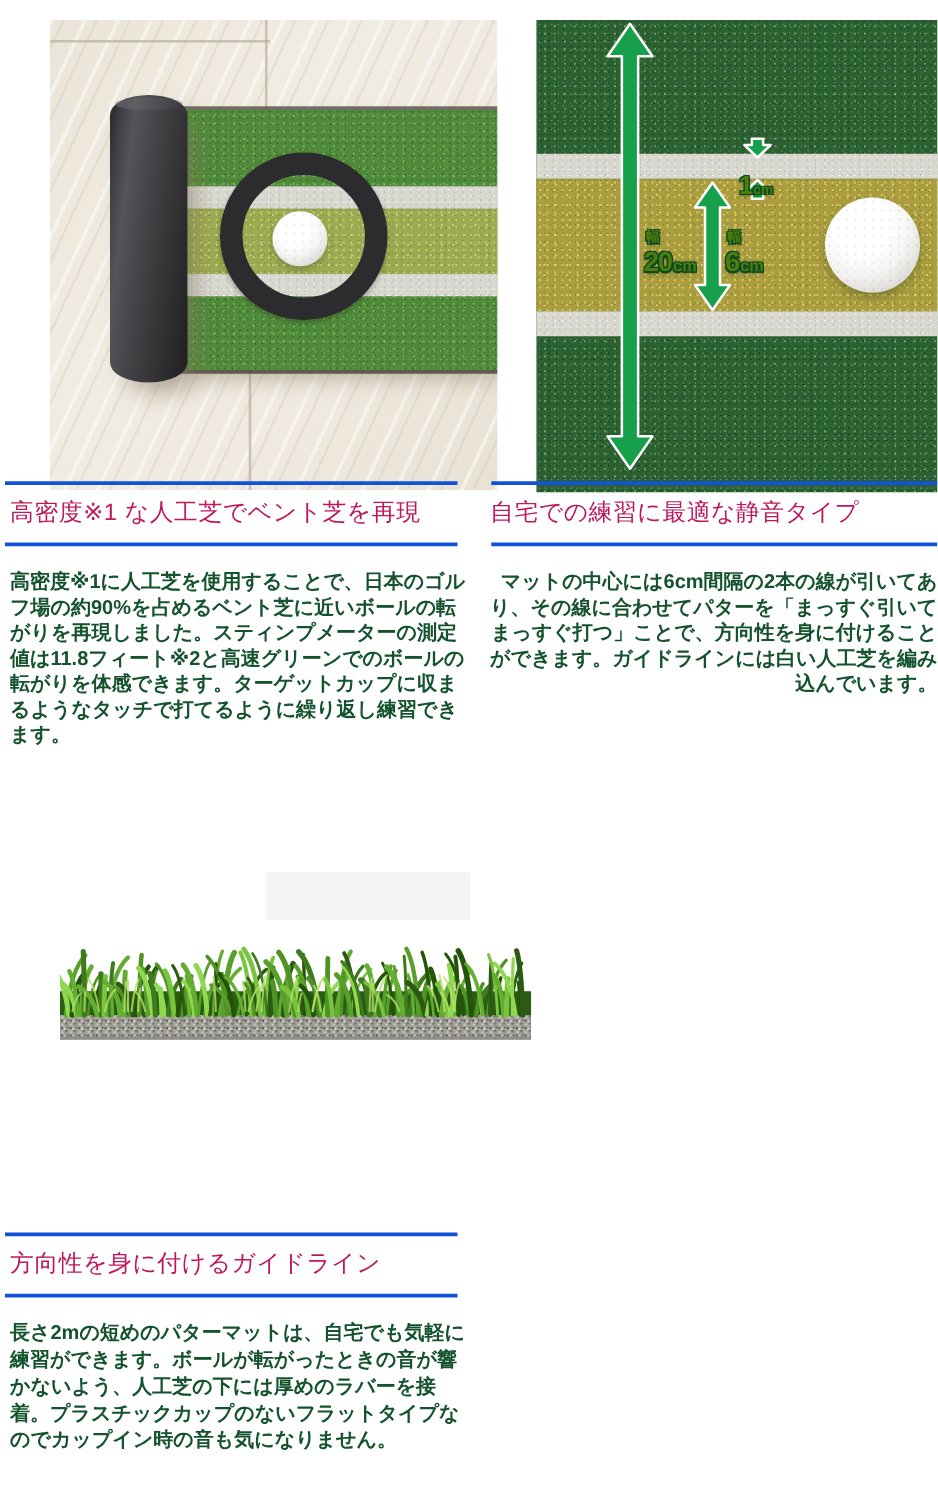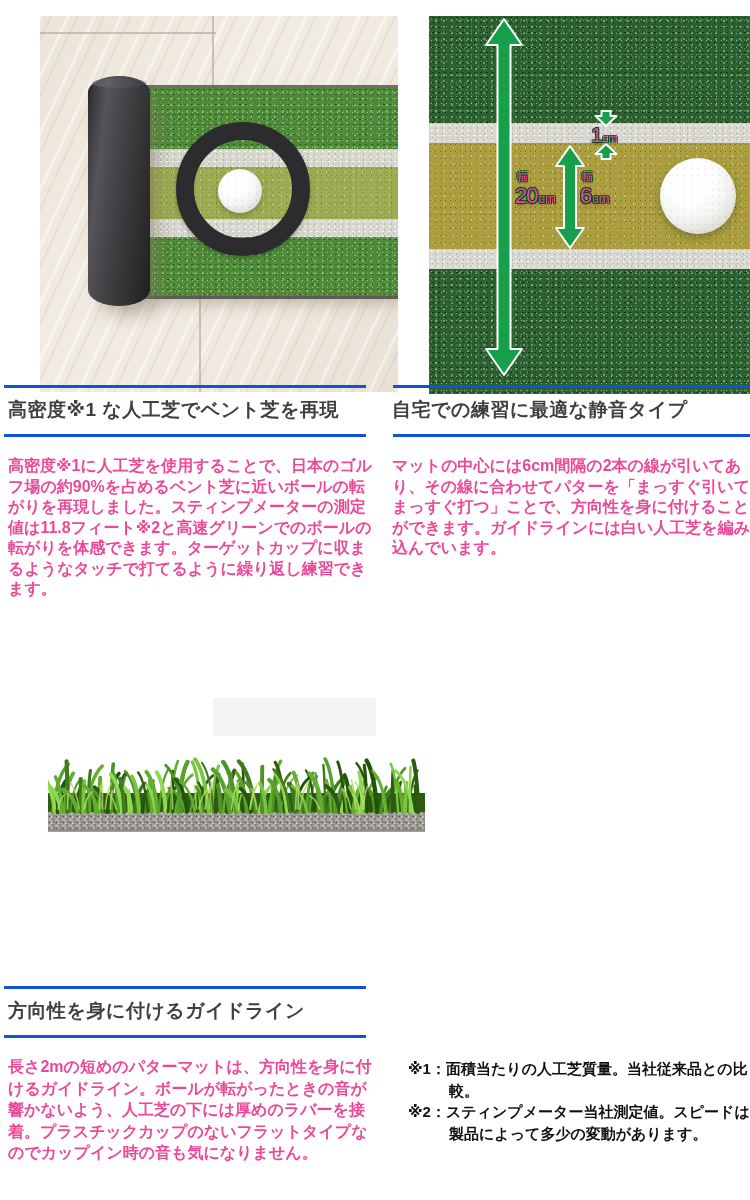--- a/index.html
+++ b/index.html
@@ -80,51 +80,51 @@
       radial-gradient(rgba(46,78,28,.6) 14%,rgba(0,0,0,0) 16%),
       radial-gradient(rgba(248,238,164,.55) 13%,rgba(0,0,0,0) 15%);
     background-size:6px 6px,7px 5px,5px 7px,9px 8px;background-position:0 0,3px 3px,4px 5px,2px 1px;}
   .wl-right-1{top:107px;height:20px;}
   .wl-right-2{top:233px;height:20px;}
   .ball-right{left:231px;top:142px;width:76px;height:76px;box-shadow:0 4px 8px rgba(40,60,30,.35);}
 
   .arrows-svg{position:absolute;inset:0;}
   .arrow{fill:var(--arrow_green,#16a04b);stroke:#fff;stroke-width:2;stroke-linejoin:round;}
 
-  .m-label{position:absolute;color:#ec4899;font-weight:normal;line-height:1;
+  .m-label{position:absolute;color:#4d7c0f;font-weight:bold;line-height:1;
     text-shadow:-1px -1px 0 var(--label_outline,#0a4a20),1px -1px 0 var(--label_outline,#0a4a20),
       -1px 1px 0 var(--label_outline,#0a4a20),1px 1px 0 var(--label_outline,#0a4a20),
-      0 2px 3px rgba(0,0,0,.45);}
+      0 2px 3px rgba(0,0,0,.45);margin-top:14px;}
   .m-label .haba{display:block;font-size:11px;margin:0 0 3px 2px;}
   .m-label .num{font-size:22px;letter-spacing:-1px;}
   .m-label .unit{font-size:13px;margin-left:1px;}
   .label-20{left:86px;top:155px;}
   .label-6{left:151px;top:155px;}
   .label-1{left:162px;top:108px;}
   .label-1 .num{font-size:21px;}
   .label-1 .unit{font-size:11px;}
 
   
   .rule{position:absolute;height:3px;background:var(--accent_blue,#1252d6);}
   .rule-f1-top{left:4px;top:385px;width:362px;}
   .rule-f1-bottom{left:4px;top:434px;width:362px;}
   .rule-f2-top{left:393px;top:385px;width:357px;}
   .rule-f2-bottom{left:393px;top:434px;width:357px;}
   .rule-f3-top{left:4px;top:986px;width:362px;}
   .rule-f3-bottom{left:4px;top:1035px;width:362px;}
 
-  .feature-title{position:absolute;margin:0;font-size:19px;font-weight:bold;letter-spacing:.5px;color:#404040;}
+  .feature-title{position:absolute;margin:0;font-size:19px;font-weight:normal;letter-spacing:.5px;color:#be185d;}
   .title-f1{left:8px;top:397px;}
   .title-f2{left:392px;top:397px;}
   .title-f3{left:8px;top:998px;}
 
-  .feature-body{position:absolute;margin:0;font-size:16px;font-weight:bold;color:#ec4899;
+  .feature-body{position:absolute;margin:0;font-size:16px;font-weight:bold;color:#14532d;
     line-height:20.5px;word-break:break-all;}
   .body-f1{left:8px;top:456px;width:367px;}
-  .body-f2{left:392px;top:456px;width:358px;}
+  .body-f2{left:392px;top:456px;width:358px;text-align:right;}
   .body-f3{left:8px;top:1056px;width:367px;line-height:21.5px;}
 
   .footnotes{position:absolute;left:408px;top:1058px;width:342px;margin:0;padding:0;list-style:none;
     font-size:15px;font-weight:bold;color:#111;line-height:21.5px;}
   .footnotes li{padding-left:41px;text-indent:-41px;word-break:break-all;}
 
   
   .turf-section{position:absolute;left:8px;top:733px;width:377px;height:86px;}
   .faint-box{position:absolute;left:213px;top:698px;width:163px;height:38px;background:rgba(236,235,231,.55);}
 </style>
@@ -364,21 +364,17 @@
           <path d="M161.6,60 Q162.3,40.6 164.0,32.2" stroke="#b5e06a" stroke-width="1.6" fill="none" opacity="0.8" stroke-linecap="round"></path>
           <path d="M307.5,60 Q306.3,39.7 303.5,30.9" stroke="#b5e06a" stroke-width="1.6" fill="none" opacity="0.8" stroke-linecap="round"></path>
         </g>
     </svg>
   </figure>
 
   <section>
     <div class="rule rule-f3-top"></div>
     <h2 class="feature-title title-f3">方向性を身に付けるガイドライン</h2>
     <div class="rule rule-f3-bottom"></div>
-    <p class="feature-body body-f3">長さ2mの短めのパターマットは、方向性を身に付けるガイドライン。ボールが転がったときの音が響かないよう、人工芝の下には厚めのラバーを接着。プラスチックカップのないフラットタイプなのでカップイン時の音も気になりません。</p>
+    <p class="feature-body body-f3">長さ2mの短めのパターマットは、自宅でも気軽に練習ができます。ボールが転がったときの音が響かないよう、人工芝の下には厚めのラバーを接着。プラスチックカップのないフラットタイプなのでカップイン時の音も気になりません。</p>
   </section>
 
-  <ul class="footnotes">
-    <li><span class="fn-marker">※1：</span><span class="fn-text">面積当たりの人工芝質量。当社従来品との比較。</span></li>
-    <li><span class="fn-marker">※2：</span><span class="fn-text">スティンプメーター当社測定値。スピードは製品によって多少の変動があります。</span></li>
-  </ul>
 
 </div>
 
 </body></html>

